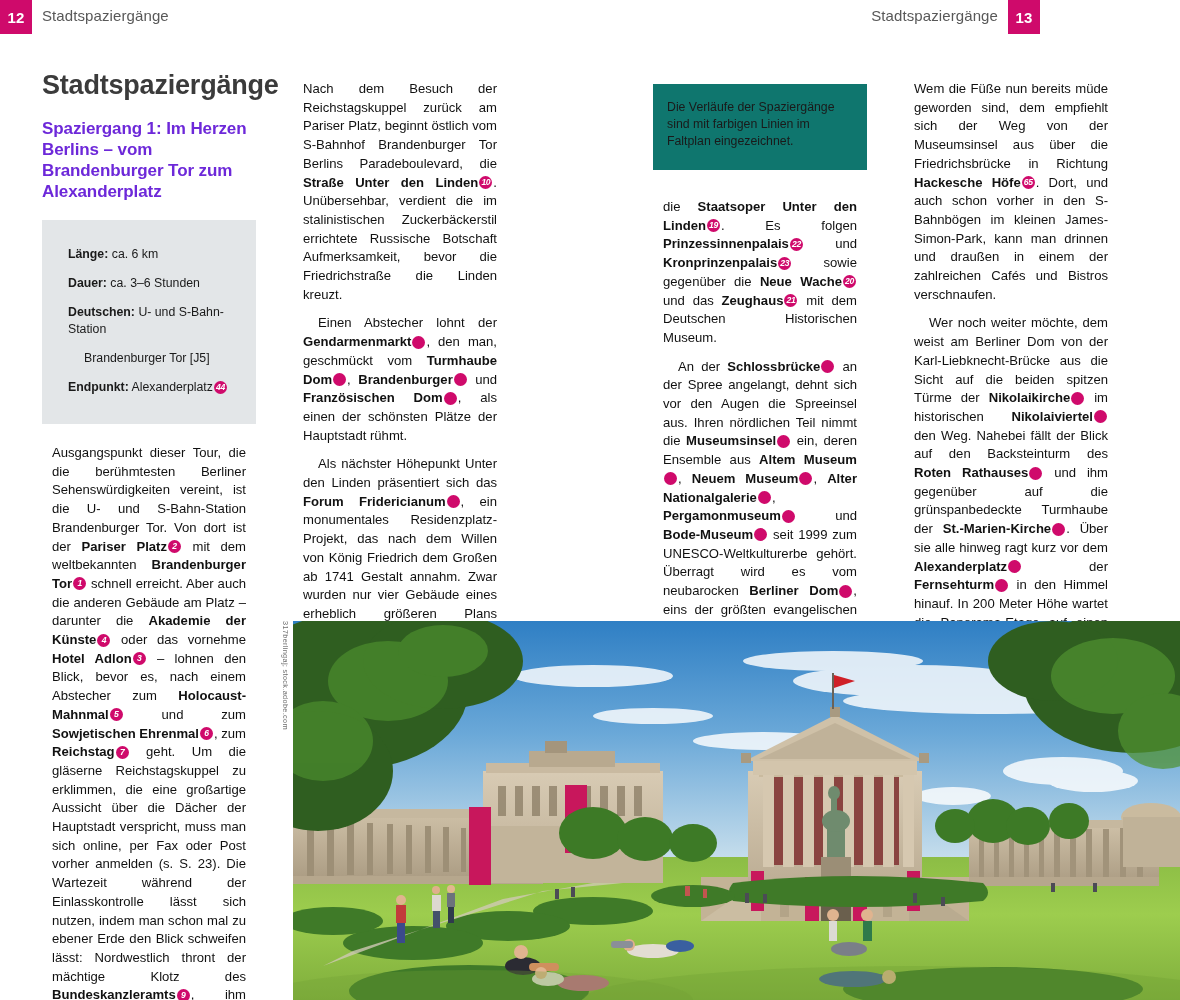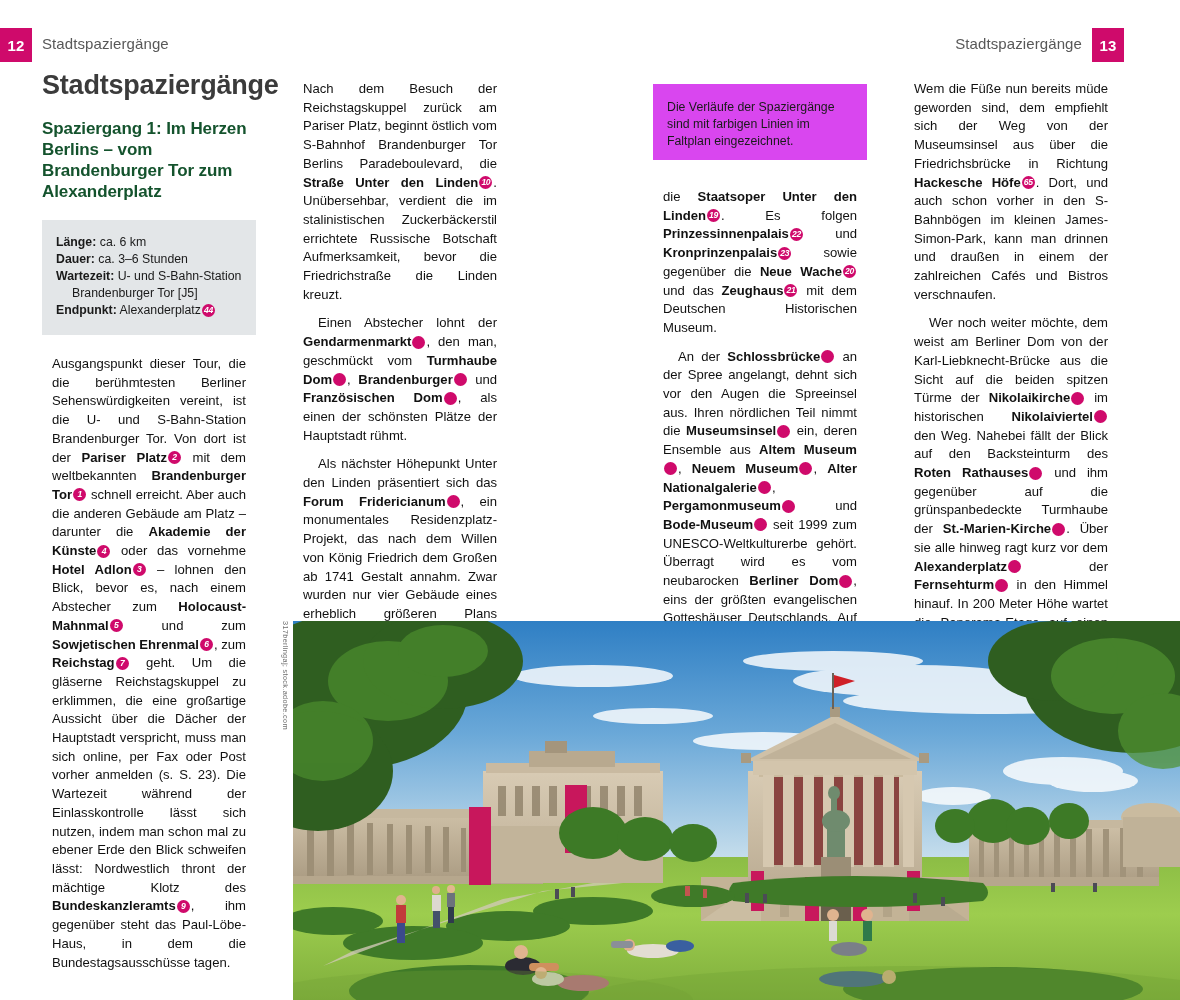--- a/index.html
+++ b/index.html
@@ -8,21 +8,21 @@
     width:1180px;height:1000px;
     background:#ffffff;
     font-family:"Liberation Sans", sans-serif;
     color:#1a1a1a;
     overflow:hidden;
     position:relative;
   }
   .page{position:absolute;inset:0;}
 
   
-  .head{position:absolute;top:0;left:0;width:1124px;height:34px;margin-top:28px;}
+  .head{position:absolute;top:0;left:0;width:1040px;height:34px;}
   .folio-box{
     position:absolute;top:0;
     background:#cf0a6b;
     color:#ffffff;
     font-size:15px;font-weight:700;
     display:flex;align-items:center;justify-content:center;
     letter-spacing:.2px;
   }
   .folio-left{left:0;width:32px;height:34px;}
   .folio-right{right:0;width:32px;height:34px;}
@@ -44,39 +44,39 @@
   
   h1.title{
     margin:0 0 18px 0;
     font-size:27px;line-height:30px;
     font-weight:700;color:#3b3b3b;
     letter-spacing:-.2px;
   }
   h2.subtitle{
     margin:0 0 18px 0;
     font-size:17px;line-height:21px;
-    font-weight:700;color:#14532d;
+    font-weight:700;color:#6d28d9;
     letter-spacing:-.1px;
   }
 
   
   .infobox{
     background:#e3e6e8;
     padding:14px 14px 16px 14px;
     margin:0 0 20px 0;
     font-size:12.3px;line-height:17px;color:#1a1a1a;
   }
-  .infobox .row{margin:0;}
+  .infobox .row{margin:12px;}
   .infobox .row.indent{padding-left:16px;}
   .infobox b{font-weight:700;}
 
   
   .notebox{
-    background:#d946ef;
-    padding:15px 14px 10px 14px;
+    background:#0f766e;
+    padding:15px 14px 20px 14px;
     margin:14px 0 28px 0;
     font-size:12.3px;line-height:17px;color:#1a1a1a;
   }
 
   
   p.body{
     margin:10px;
     font-size:13.1px;
     line-height:18.7px;
     text-align:justify;
@@ -170,21 +170,21 @@
 
   <div class="col col1">
 
     <h1 class="title">Stadtspaziergänge</h1>
 
     <h2 class="subtitle">Spaziergang 1: Im Herzen Berlins – vom Brandenburger Tor zum Alexanderplatz</h2>
 
     <div class="infobox">
       <p class="row"><b>Länge:</b><span> ca. 6 km</span></p>
       <p class="row"><b>Dauer:</b><span> ca. 3–6 Stunden</span></p>
-      <p class="row"><b>Wartezeit:</b><span> U- und S-Bahn-Station</span></p>
+      <p class="row"><b>Deutschen:</b><span> U- und S-Bahn-Station</span></p>
       <p class="row indent">Brandenburger Tor [J5]</p>
       <p class="row"><b>Endpunkt:</b><span> Alexanderplatz</span><span class="poi">44</span></p>
     </div>
 
     <p class="body"><span>Ausgangspunkt dieser Tour, die die berühmtesten Berliner Sehenswürdigkeiten vereint, ist die U- und S-Bahn-Station Brandenburger Tor. Von dort ist der </span><b>Pariser Platz</b><span class="poi">2</span><span> mit dem weltbekannten </span><b>Brandenburger Tor</b><span class="poi">1</span><span> schnell erreicht. Aber auch die anderen Gebäude am Platz – darunter die </span><b>Akademie der Künste</b><span class="poi">4</span><span> oder das vornehme </span><b>Hotel Adlon</b><span class="poi">3</span><span> – lohnen den Blick, bevor es, nach einem Abstecher zum </span><b>Holocaust-Mahnmal</b><span class="poi">5</span><span> und zum </span><b>Sowjetischen Ehrenmal</b><span class="poi">6</span><span>, zum </span><b>Reichstag</b><span class="poi">7</span><span> geht. Um die gläserne Reichstagskuppel zu erklimmen, die eine großartige Aussicht über die Dächer der Hauptstadt verspricht, muss man sich online, per Fax oder Post vorher anmelden (s. S. 23). Die Wartezeit während der Einlasskontrolle lässt sich nutzen, indem man schon mal zu ebener Erde den Blick schweifen lässt: Nordwestlich thront der mächtige Klotz des </span><b>Bundeskanzleramts</b><span class="poi">9</span><span>, ihm gegenüber steht das Paul-Löbe-Haus, in dem die Bundestagsausschüsse tagen.</span></p>
   </div>
 
   <div class="col col2">
     <p class="body"><span>Nach dem Besuch der Reichstagskuppel zurück am Pariser Platz, beginnt östlich vom S-Bahnhof Brandenburger Tor Berlins Paradeboulevard, die </span><b>Straße Unter den Linden</b><span class="poi">10</span><span>. Unübersehbar, verdient die im stalinistischen Zuckerbäckerstil errichtete Russische Botschaft Aufmerksamkeit, bevor die Friedrichstraße die Linden kreuzt.</span></p>
 

